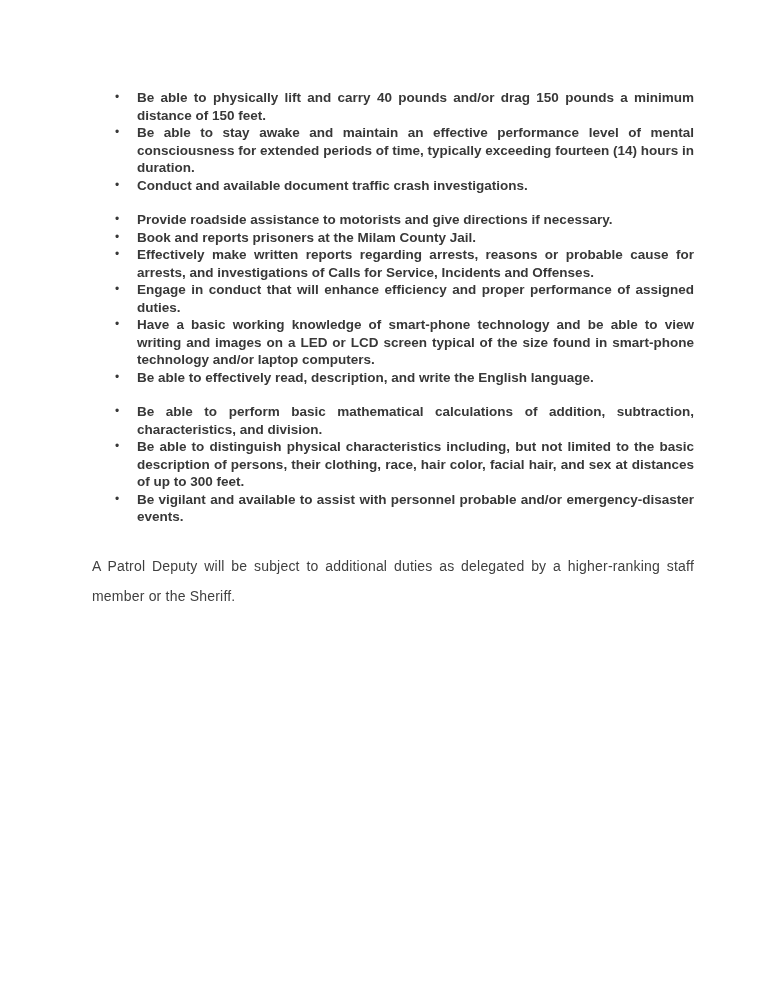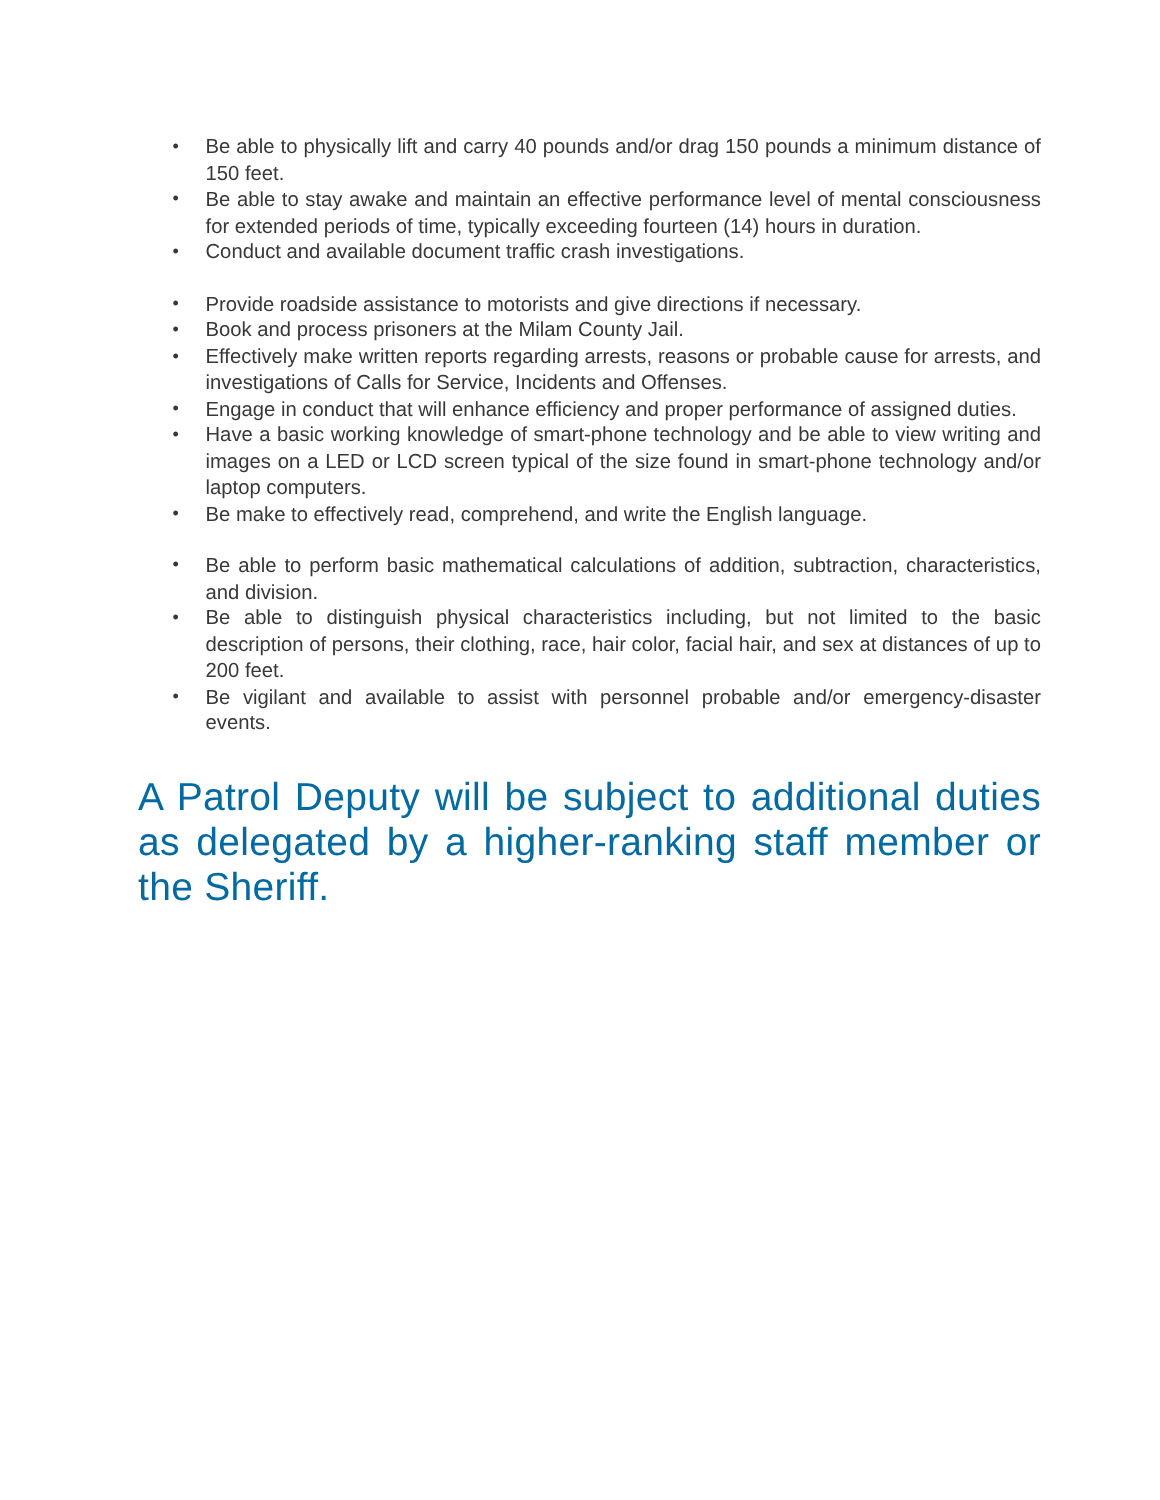--- a/index.html
+++ b/index.html
@@ -35,26 +35,27 @@
     padding-left: 23px;
     font-size: 12px;
     line-height: 17.5px;
     color: #383838;
     user-select: none;
   }
   .li-text {
     flex: 1 1 auto;
     text-align: justify;
     text-justify: inter-word;
+    font-weight: bold;
   }
   .closing-note {
     margin-top: 25px;
-    font-size: 26px;
+    font-size: 14px;
     line-height: 30px;
-    color: #0369a1;
+    color: #404040;
     text-align: justify;
     text-justify: inter-word;
     letter-spacing: 0.2px;
   }
 </style>
 </head>
 <body>
 
 <div class="page">
 
@@ -73,48 +74,48 @@
     </li>
   </ul>
 
   <ul class="bullet-group">
     <li>
       <span class="bullet">•</span>
       <span class="li-text">Provide roadside assistance to motorists and give directions if necessary.</span>
     </li>
     <li>
       <span class="bullet">•</span>
-      <span class="li-text">Book and process prisoners at the Milam County Jail.</span>
+      <span class="li-text">Book and reports prisoners at the Milam County Jail.</span>
     </li>
     <li>
       <span class="bullet">•</span>
       <span class="li-text">Effectively make written reports regarding arrests, reasons or probable cause for arrests, and investigations of Calls for Service, Incidents and Offenses.</span>
     </li>
     <li>
       <span class="bullet">•</span>
       <span class="li-text">Engage in conduct that will enhance efficiency and proper performance of assigned duties.</span>
     </li>
     <li>
       <span class="bullet">•</span>
       <span class="li-text">Have a basic working knowledge of smart-phone technology and be able to view writing and images on a LED or LCD screen typical of the size found in smart-phone technology and/or laptop computers.</span>
     </li>
     <li>
       <span class="bullet">•</span>
-      <span class="li-text">Be make to effectively read, comprehend, and write the English language.</span>
+      <span class="li-text">Be able to effectively read, description, and write the English language.</span>
     </li>
   </ul>
 
   <ul class="bullet-group">
     <li>
       <span class="bullet">•</span>
       <span class="li-text">Be able to perform basic mathematical calculations of addition, subtraction, characteristics, and division.</span>
     </li>
     <li>
       <span class="bullet">•</span>
-      <span class="li-text">Be able to distinguish physical characteristics including, but not limited to the basic description of persons, their clothing, race, hair color, facial hair, and sex at distances of up to 200 feet.</span>
+      <span class="li-text">Be able to distinguish physical characteristics including, but not limited to the basic description of persons, their clothing, race, hair color, facial hair, and sex at distances of up to 300 feet.</span>
     </li>
     <li>
       <span class="bullet">•</span>
       <span class="li-text">Be vigilant and available to assist with personnel probable and/or emergency-disaster events.</span>
     </li>
   </ul>
 
   <p class="closing-note">A Patrol Deputy will be subject to additional duties as delegated by a higher-ranking staff member or the Sheriff.</p>
 
 </div>

